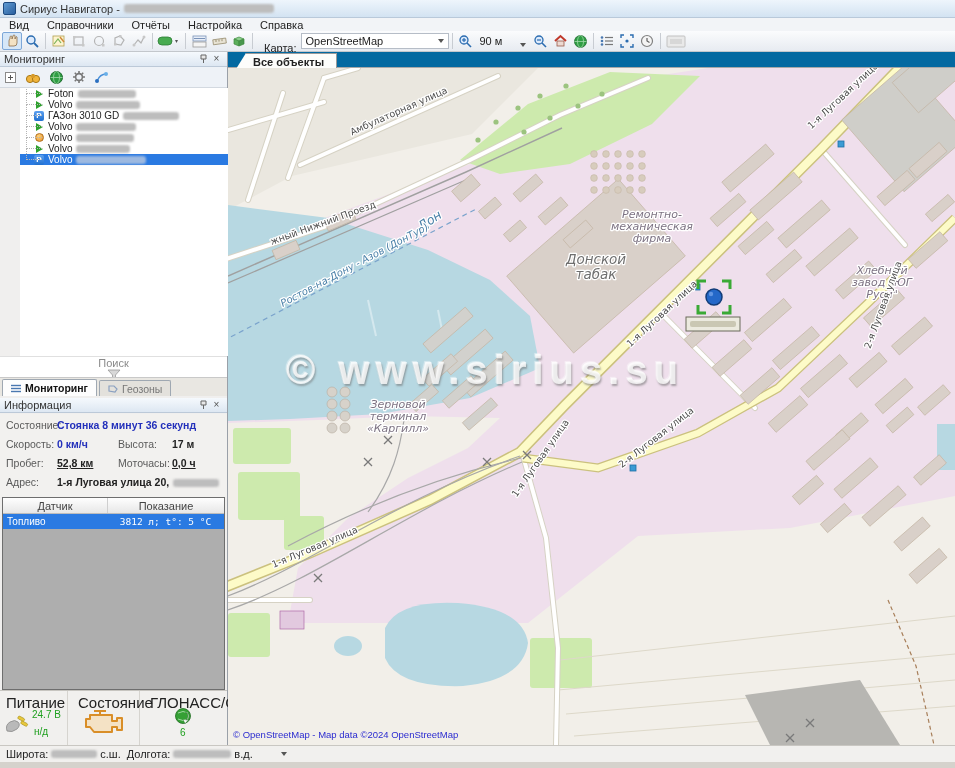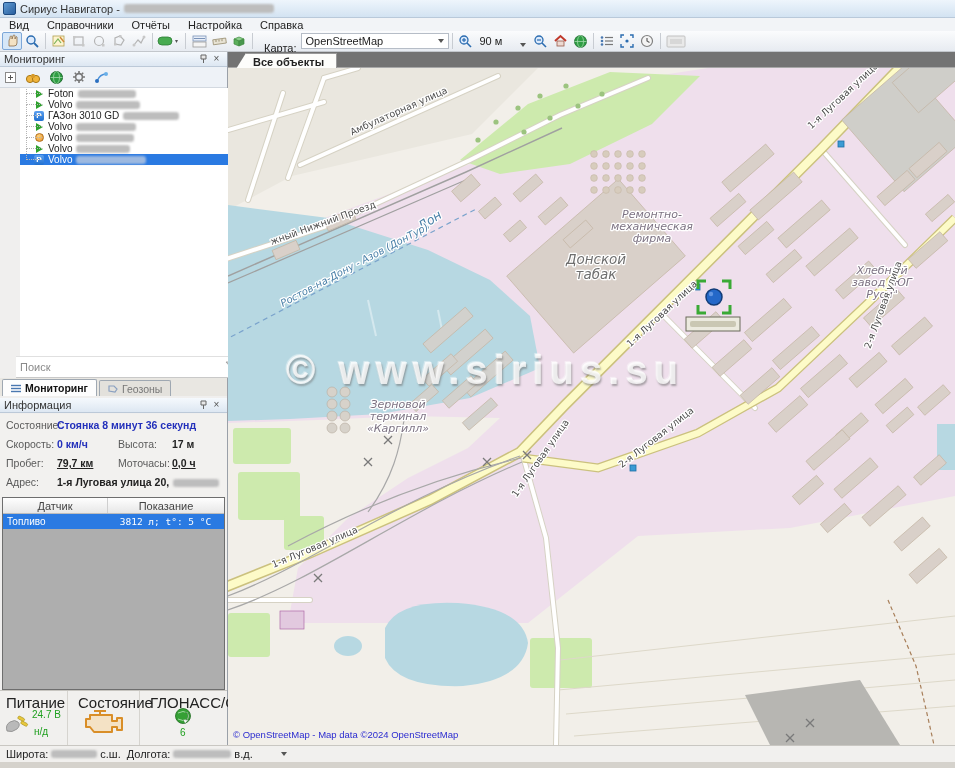--- a/index.html
+++ b/index.html
@@ -43,22 +43,22 @@
   .ticon{width:10px;height:10px;margin-right:4px;flex:0 0 auto;display:inline-flex;align-items:center;justify-content:center;}
   .play{width:0;height:0;border-top:4px solid transparent;border-bottom:4px solid transparent;border-left:7px solid #2da12d;}
   .park{width:10px;height:10px;border-radius:2px;background:linear-gradient(#5da0ef,#1f6fd0);color:#fff;
     font-size:8px;font-weight:bold;display:inline-flex;align-items:center;justify-content:center;}
   .offl{width:9px;height:9px;border-radius:50%;background:radial-gradient(circle at 35% 30%,#ffd27a,#e8922a);border:1px solid #b06f1e;box-sizing:border-box;}
   .tlabel{font-size:10px;color:#222;}
   .trow.sel{background:#2a7ae2;}
   .trow.sel .tlabel{color:#fff;}
   .redact{display:inline-block;height:8px;border-radius:3px;background:#bdbdbd;filter:blur(1px);vertical-align:middle;margin-left:4px;}
   .trow.sel .redact{background:#9db9e0;}
-  #searchrow{position:absolute;left:16px;top:304px;width:227px;height:22px;background:#fff;border-top:1px solid #e0e0e0;
-    border-bottom:1px solid #c9c9c9;display:flex;align-items:center;padding:0 4px;box-sizing:border-box;color:#8a8a8a;}
+  #searchrow{position:absolute;left:0;top:304px;width:227px;height:22px;background:#fff;border-top:1px solid #e0e0e0;
+    border-bottom:1px solid #c9c9c9;display:flex;align-items:center;padding:0 4px;box-sizing:border-box;color:#8a8a8a;flex-direction:column;}
   #searchrow .sp{flex:1;}
   #tabrow{position:absolute;left:0;top:326px;width:227px;height:18px;background:#e9e7e2;display:flex;align-items:flex-end;padding-left:2px;box-sizing:border-box;}
   .tab{height:16px;display:inline-flex;align-items:center;gap:4px;padding:0 8px;border:1px solid #9fa8b2;border-bottom:none;
     border-radius:2px 2px 0 0;background:#e3e1dc;color:#777;font-size:10.5px;margin-right:2px;box-sizing:border-box;}
   .tab.active{background:#fdfdfd;color:#111;font-weight:bold;height:17px;}
   #infoh{top:346px;}
   #inforows{position:absolute;left:0;top:362px;width:227px;height:83px;background:#f2f1ef;font-size:10.5px;}
   .irow{position:absolute;left:0;width:227px;height:14px;}
   .ilab{position:absolute;color:#5a5a5a;}
   .ival{position:absolute;font-weight:bold;color:#222;}
@@ -70,21 +70,21 @@
   #thead .c2{flex:1;display:flex;align-items:center;justify-content:center;}
   #trowsel{height:15px;background:#2a7ae2;color:#fff;display:flex;font-size:10px;}
   #trowsel .c1{width:104px;display:flex;align-items:center;padding-left:4px;box-sizing:border-box;}
   #trowsel .c2{flex:1;display:flex;align-items:center;justify-content:center;font-family:"DejaVu Sans Mono",monospace;font-size:9.5px;}
   #gauges{position:absolute;left:0;top:638px;width:227px;height:55px;background:#f1f0ee;border-top:1px solid #c7c5c0;display:flex;}
   .gcell{position:relative;height:100%;border-right:1px solid #d6d4cf;box-sizing:border-box;}
   .glab{position:absolute;top:3px;left:6px;color:#222;font-size:15px;}
   .gval{position:absolute;color:#1fa01f;font-weight:normal;font-size:10px;}
   
   #maparea{position:absolute;left:228px;top:52px;width:727px;height:693px;}
-  #maptabs{position:absolute;left:0;top:0;width:727px;height:16px;background:#737373;border-bottom:1px solid #a8a8a8;box-sizing:border-box;}
+  #maptabs{position:absolute;left:0;top:0;width:727px;height:16px;background:#0369a1;border-bottom:1px solid #a8a8a8;box-sizing:border-box;}
   #maptab{position:absolute;left:8px;top:1px;height:15px;padding:0 12px 0 16px;background:#fdfdfb;border:1px solid #9a9a9a;border-bottom:none;
     display:inline-flex;align-items:center;font-weight:bold;color:#222;clip-path:polygon(10px 0,100% 0,100% 100%,0 100%);}
   #mapwrap{position:absolute;left:0;top:16px;width:727px;height:677px;background:#f2efe9;overflow:hidden;}
   #watermark{position:absolute;left:58px;top:280px;font-size:40px;font-weight:bold;letter-spacing:6px;
     color:rgba(255,255,255,0.78);text-shadow:1px 2px 2px rgba(110,110,110,0.55), -1px -1px 1px rgba(255,255,255,0.5);
     white-space:nowrap;pointer-events:none;}
   #attribution{position:absolute;left:5px;bottom:5px;font-size:9.5px;color:#2b2bd0;}
   svg text{font-family:"DejaVu Sans",sans-serif;}
   
   #statusbar{position:absolute;left:0;top:745px;width:955px;height:17px;background:#f1f0ee;border-top:1px solid #c9c7c2;
@@ -406,21 +406,21 @@
         <span class="ival blue" style="left:57px">Стоянка 8 минут 36 секунд</span>
       </div>
       <div class="irow" style="top:24px">
         <span class="ilab" style="left:6px">Скорость:</span>
         <span class="ival blue" style="left:57px">0 км/ч</span>
         <span class="ilab" style="left:118px">Высота:</span>
         <span class="ival" style="left:172px">17 м</span>
       </div>
       <div class="irow" style="top:43px">
         <span class="ilab" style="left:6px">Пробег:</span>
-        <span class="ival und" style="left:57px">79,7 км</span>
+        <span class="ival und" style="left:57px">52,8 км</span>
         <span class="ilab" style="left:118px">Моточасы:</span>
         <span class="ival und" style="left:172px">0,0 ч</span>
       </div>
       <div class="irow" style="top:62px">
         <span class="ilab" style="left:6px">Адрес:</span>
         <span class="ival" style="left:57px;white-space:nowrap"><span>1-я Луговая улица 20,</span><span class="redact" style="width:46px"></span></span>
       </div>
     </div>
     <div id="senstable">
       <div id="thead">

